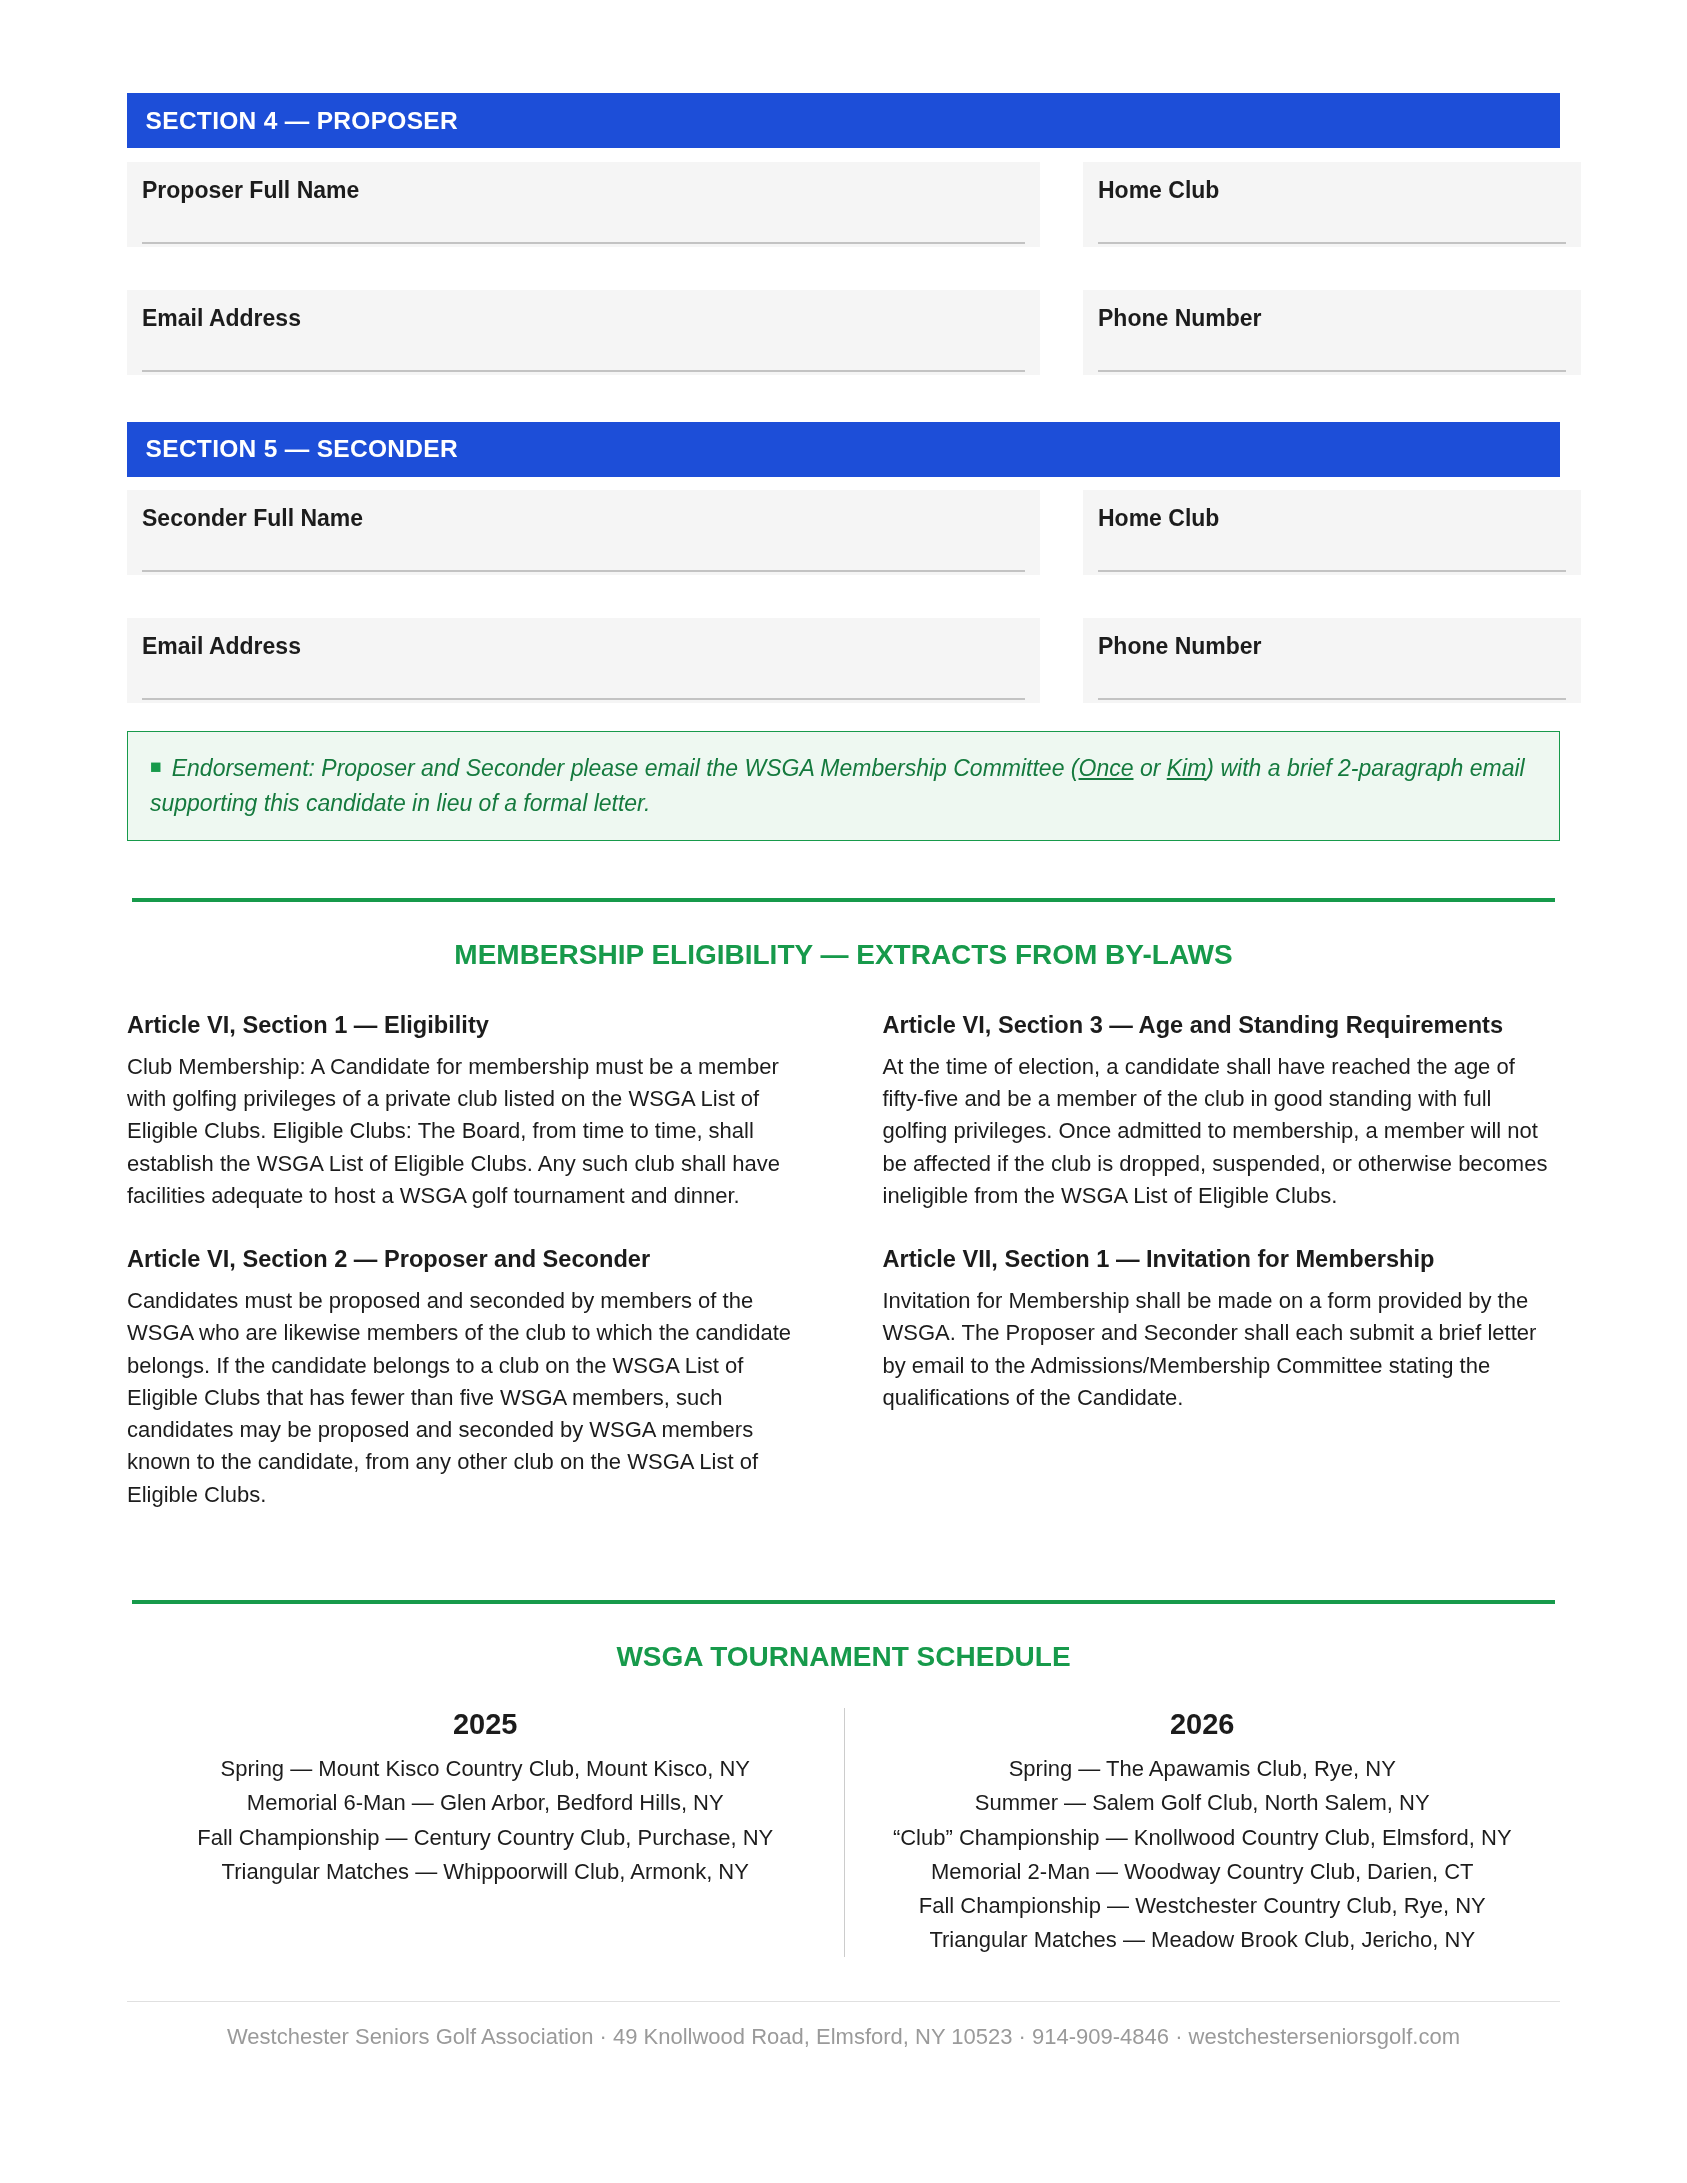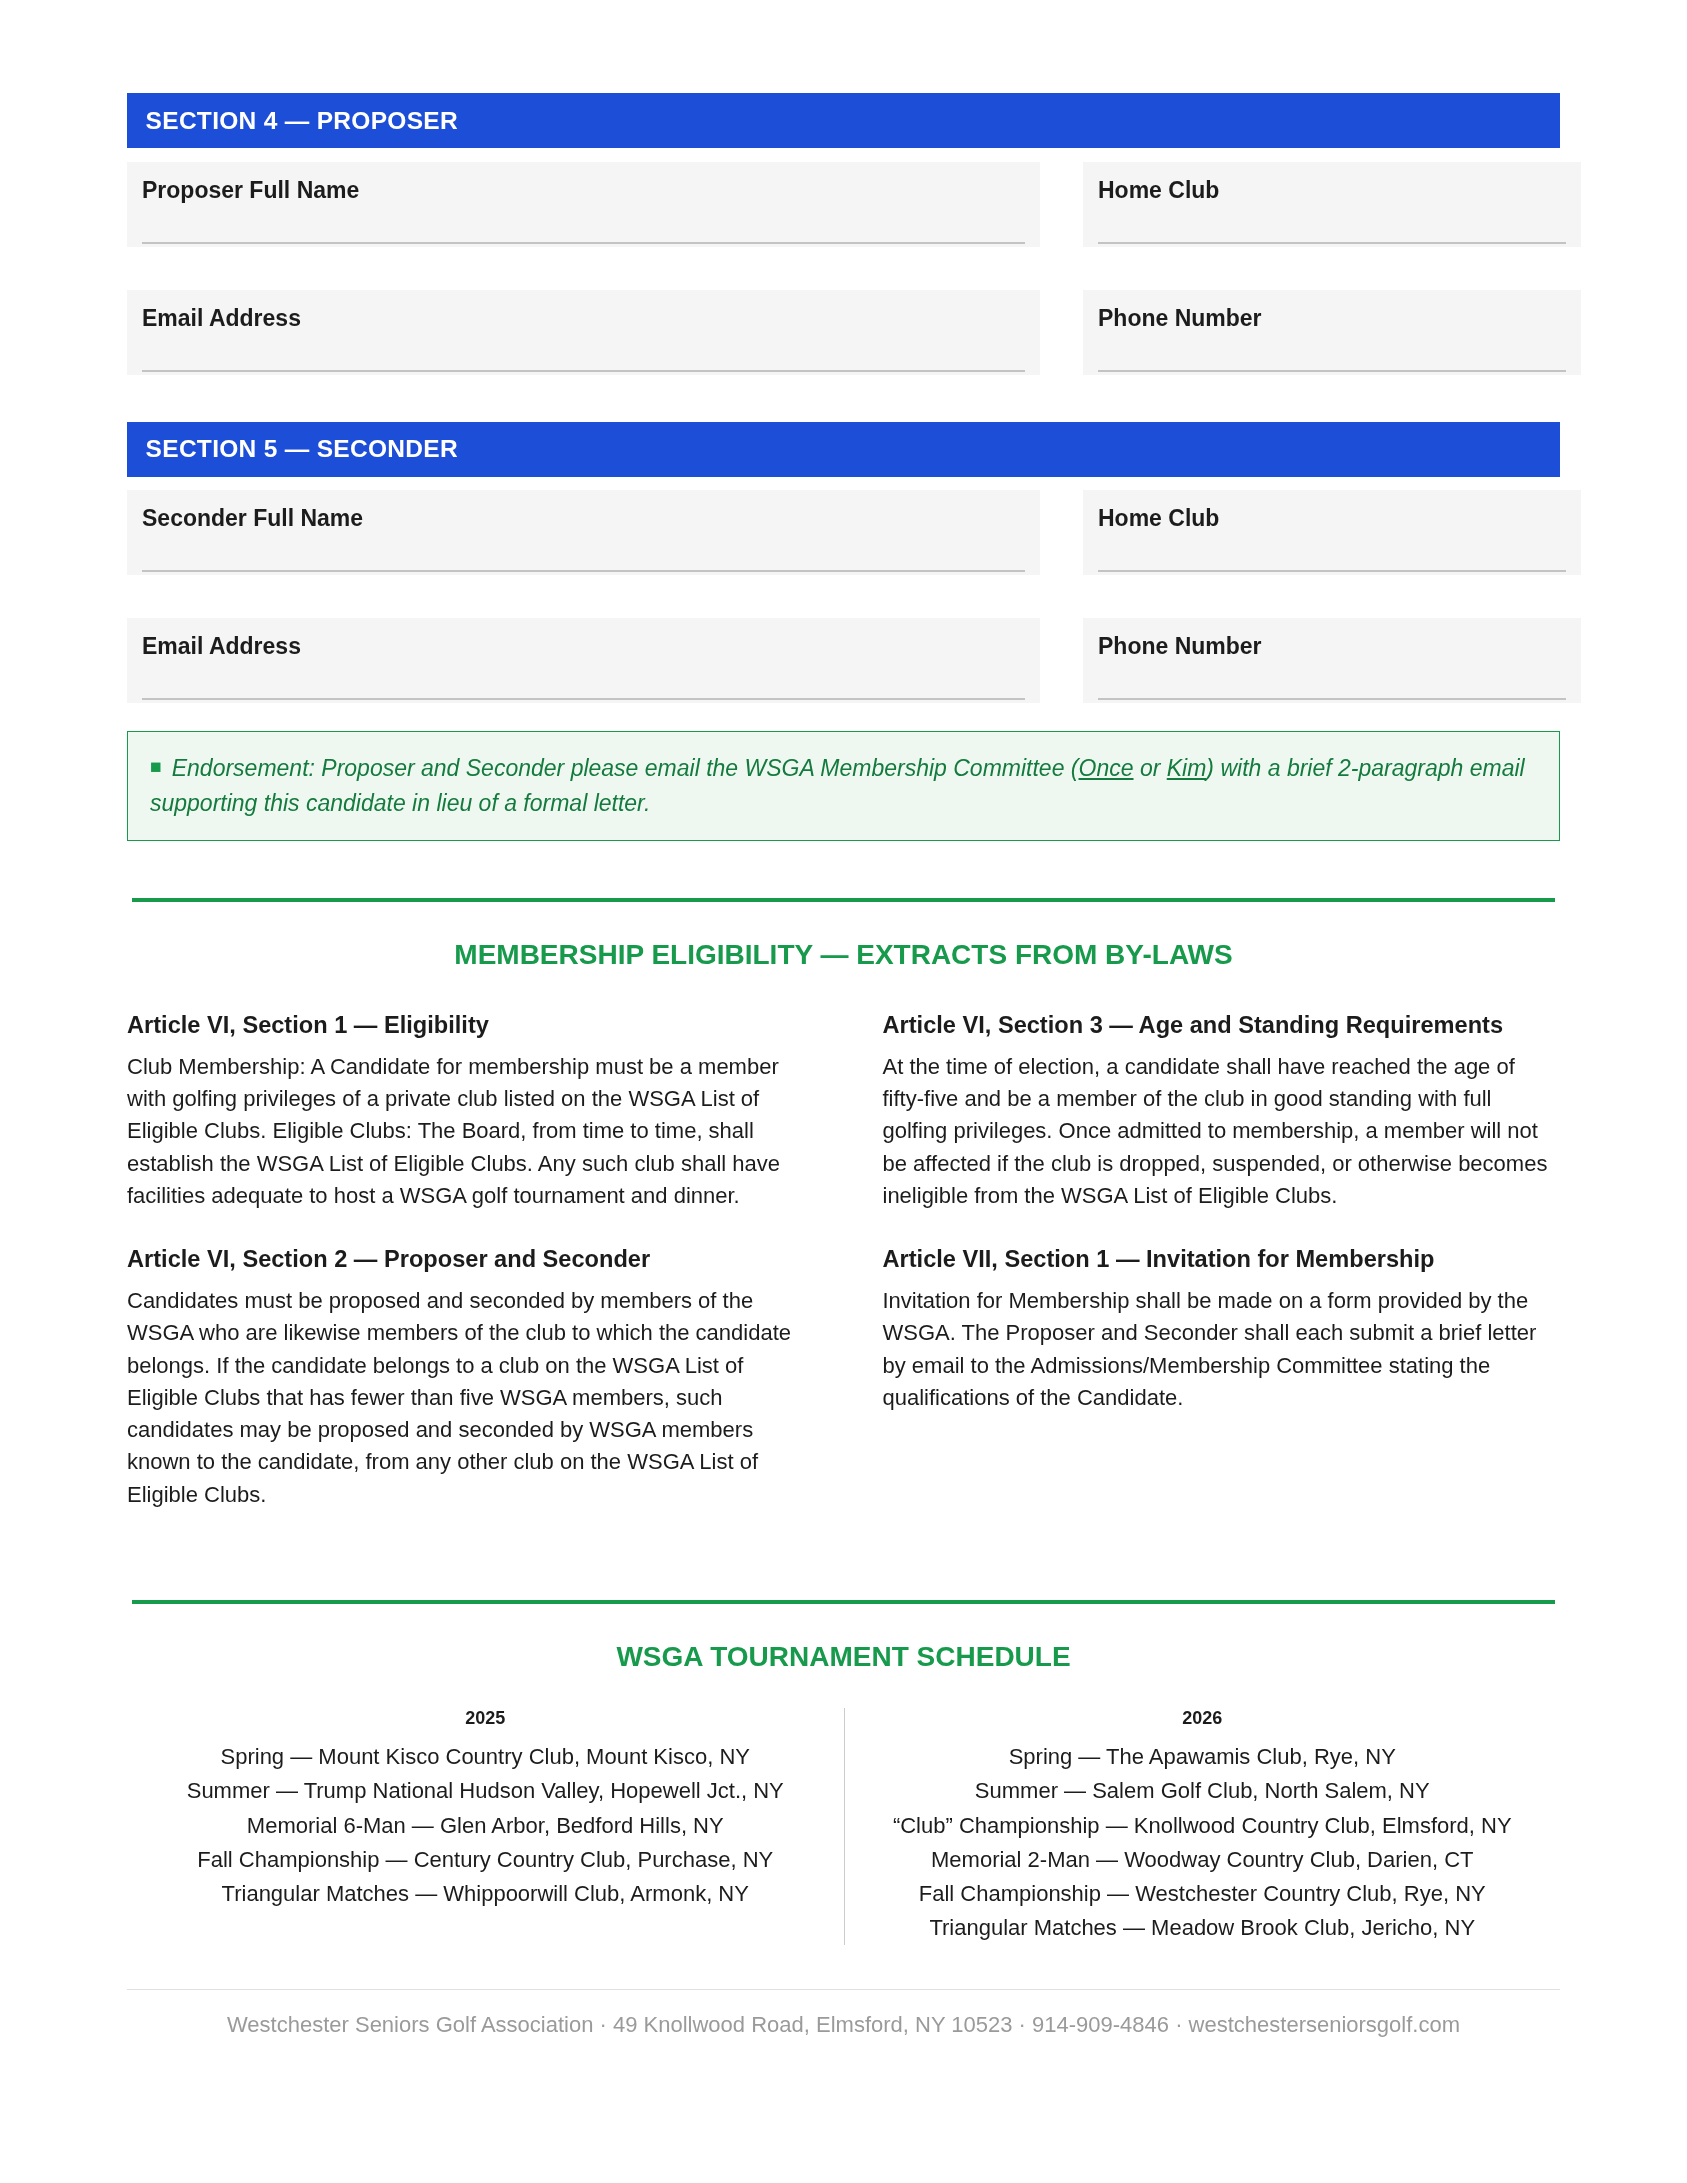--- a/index.html
+++ b/index.html
@@ -87,21 +87,21 @@
     column-gap: 78px;
     margin-top: 39px;
   }
   .article-title { font-size: 23.6px; font-weight: bold; line-height: 1.3; margin-bottom: 10px; }
   .article-body { font-size: 22px; line-height: 1.47; margin-bottom: 32px; }
 
   
   .schedule-grid { display: grid; grid-template-columns: 1fr 1fr; margin-top: 35px; }
   .schedule-col { padding: 0 25px; text-align: center; }
   .schedule-col + .schedule-col { border-left: 1.7px solid #cccccc; }
-  .schedule-year { font-size: 18px; font-weight: bold; margin-bottom: 11.8px; }
+  .schedule-year { font-size: 29px; font-weight: bold; margin-bottom: 11.8px; }
   .schedule-event { font-size: 22px; line-height: 1.55; }
 
   
   .footer {
     margin-top: 44px;
     border-top: 1.7px solid #e0e0e0;
     padding-top: 22px;
     text-align: center;
     color: #9a9a9a;
     font-size: 22px;
@@ -180,21 +180,20 @@
     </div>
   </div>
 
   <div class="divider"></div>
 
   <h2 class="green-heading">WSGA TOURNAMENT SCHEDULE</h2>
   <div class="schedule-grid">
     <div class="schedule-col">
       <div class="schedule-year">2025</div>
       <div class="schedule-event">Spring — Mount Kisco Country Club, Mount Kisco, NY</div>
-      <div class="schedule-event">Summer — Trump National Hudson Valley, Hopewell Jct., NY</div>
       <div class="schedule-event">Memorial 6-Man — Glen Arbor, Bedford Hills, NY</div>
       <div class="schedule-event">Fall Championship — Century Country Club, Purchase, NY</div>
       <div class="schedule-event">Triangular Matches — Whippoorwill Club, Armonk, NY</div>
     </div>
     <div class="schedule-col">
       <div class="schedule-year">2026</div>
       <div class="schedule-event">Spring — The Apawamis Club, Rye, NY</div>
       <div class="schedule-event">Summer — Salem Golf Club, North Salem, NY</div>
       <div class="schedule-event">“Club” Championship — Knollwood Country Club, Elmsford, NY</div>
       <div class="schedule-event">Memorial 2-Man — Woodway Country Club, Darien, CT</div>

